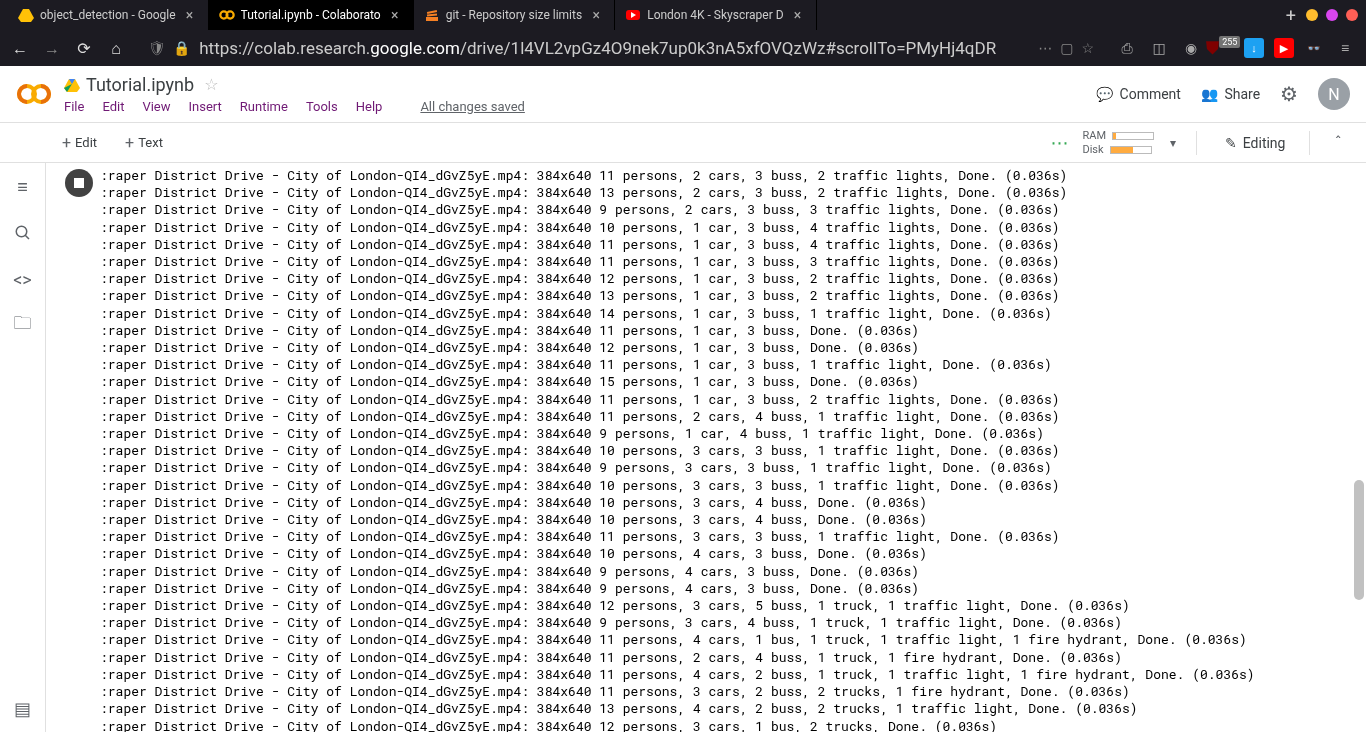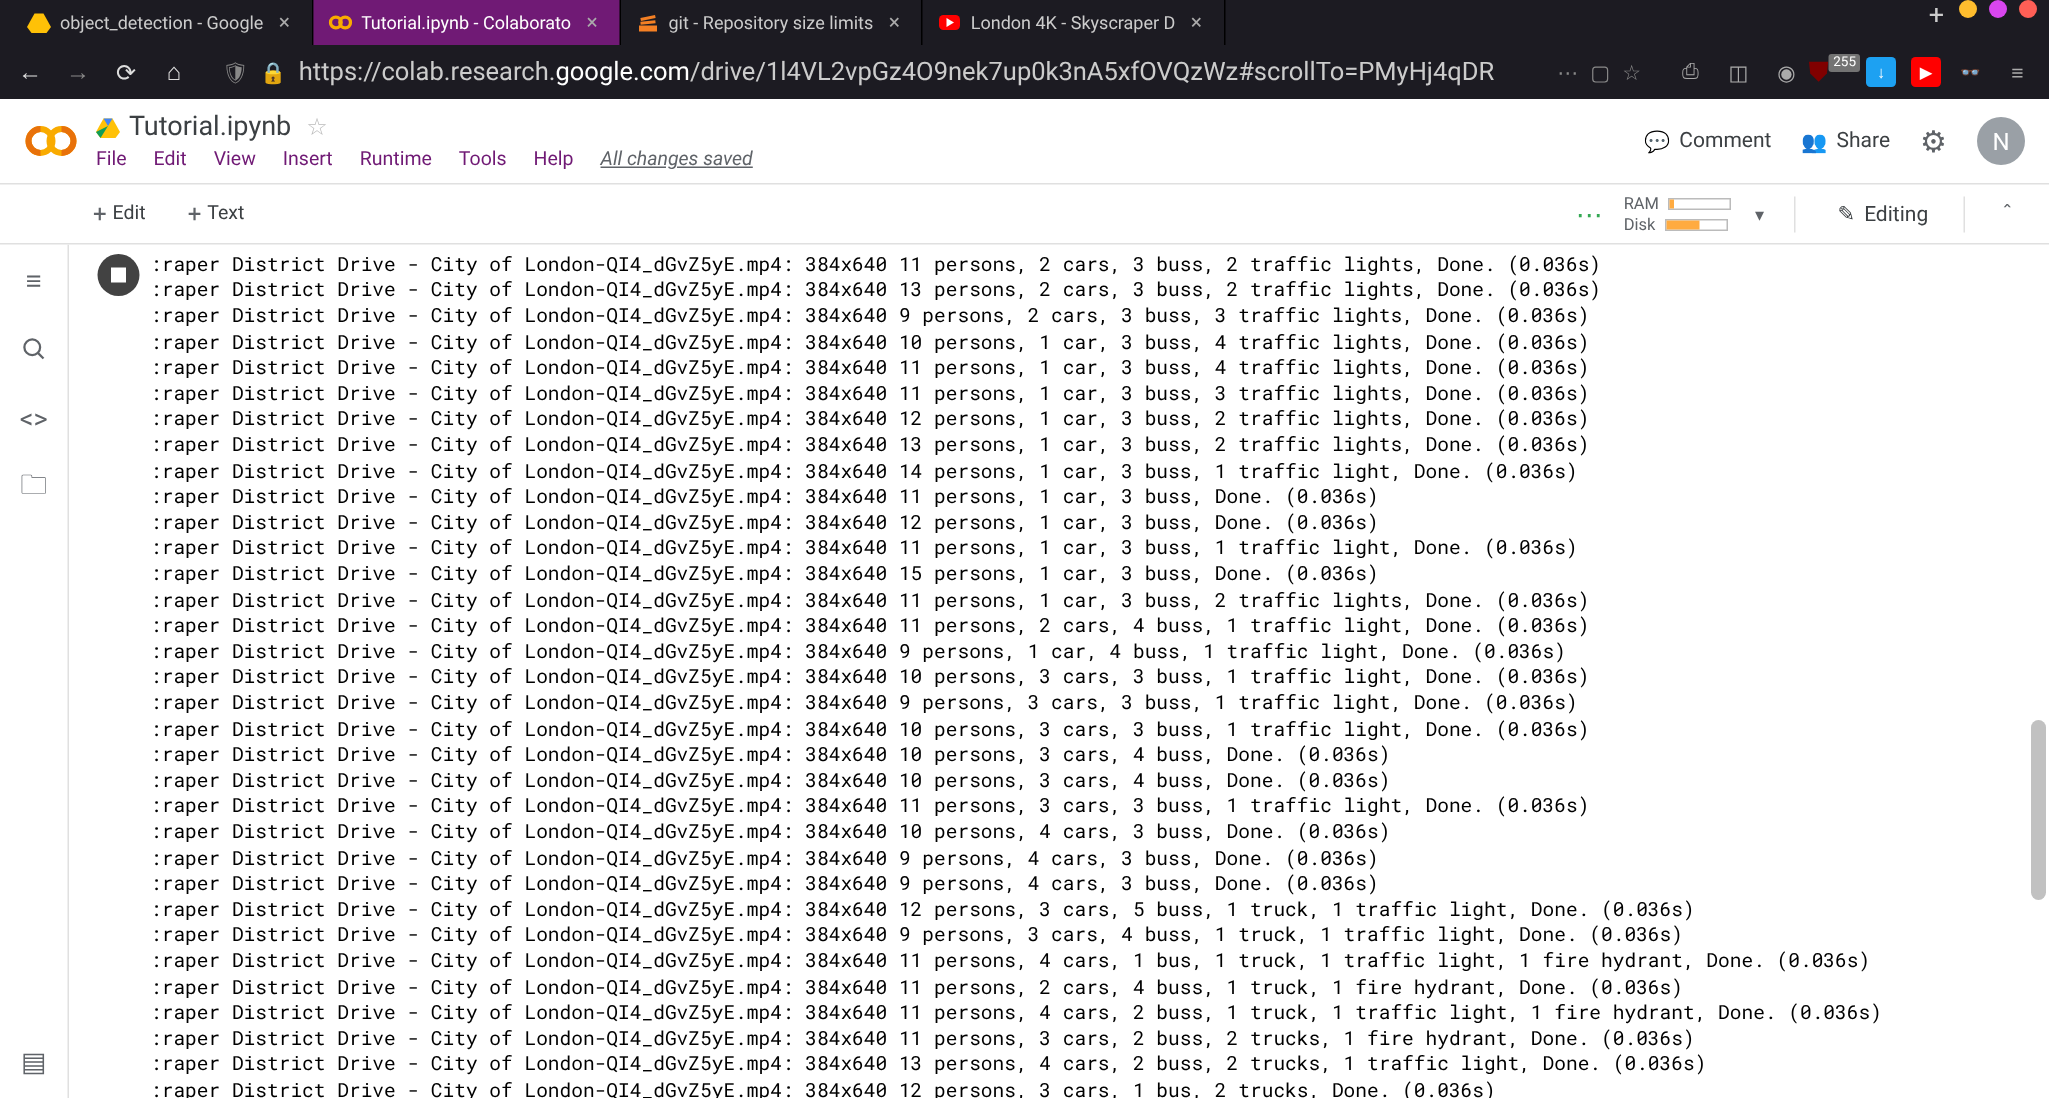--- a/index.html
+++ b/index.html
@@ -1,20 +1,20 @@
 <!DOCTYPE html>
 <html><head>
 <meta charset="utf-8">
 <style>
 *{margin:0;padding:0;box-sizing:border-box;font-family:-apple-system,BlinkMacSystemFont,"Segoe UI",Roboto,sans-serif}
 body{width:1366px;height:732px;overflow:hidden;background:#fff;position:relative}
-.browser-chrome{background:#1c1b22;height:30px;display:flex;padding:0 8px}
+.browser-chrome{background:#1c1b22;height:30px;display:flex;align-items:center;padding:0 8px}
 .tabs{display:flex;flex:1;gap:0}
 .tab{display:flex;align-items:center;gap:6px;padding:0 10px;height:30px;font-size:12px;color:#ccc;cursor:pointer;border-right:1px solid #000;max-width:220px}
-.tab.active{background:#701a75;color:#fff}
+.tab.active{background:#000000;color:#fff}
 .tab-icon{width:16px;height:16px;flex-shrink:0}
 .tab-title{white-space:nowrap;overflow:hidden;text-overflow:ellipsis;flex:1}
 .tab-close{color:#aaa;font-size:14px;flex-shrink:0;width:16px;text-align:center}
 .tab-add{color:#ccc;padding:0 10px;font-size:18px}
 .window-dots{display:flex;gap:8px;margin-left:auto}
 .dot{width:12px;height:12px;border-radius:50%}
 .dot.y{background:#ffbd2e}.dot.p{background:#d946ef}.dot.r{background:#ff5f56}
 .url-bar{background:#1c1b22;height:36px;display:flex;align-items:center;padding:0 10px;gap:12px}
 .nav-btn{color:#888;font-size:16px;cursor:pointer;width:20px;text-align:center}
 .nav-btn.enabled{color:#ddd}
@@ -172,21 +172,21 @@
         <span class="star-icon">☆</span>
       </div>
       <div class="menu-row" id="menu-row">
           <span class="menu-item">File</span>
           <span class="menu-item">Edit</span>
           <span class="menu-item">View</span>
           <span class="menu-item">Insert</span>
           <span class="menu-item">Runtime</span>
           <span class="menu-item">Tools</span>
           <span class="menu-item">Help</span>
-          <span class="save-status" style="margin-left: 0; font-style: italic;">All changes saved</span>
+          <span class="save-status" style="margin-left: 20px;">All changes saved</span>
         </div>
     </div>
     <div class="header-actions">
       <div class="header-btn">
         <span>💬</span>
         <span>Comment</span>
       </div>
       <div class="header-btn">
         <span>👥</span>
         <span>Share</span>

